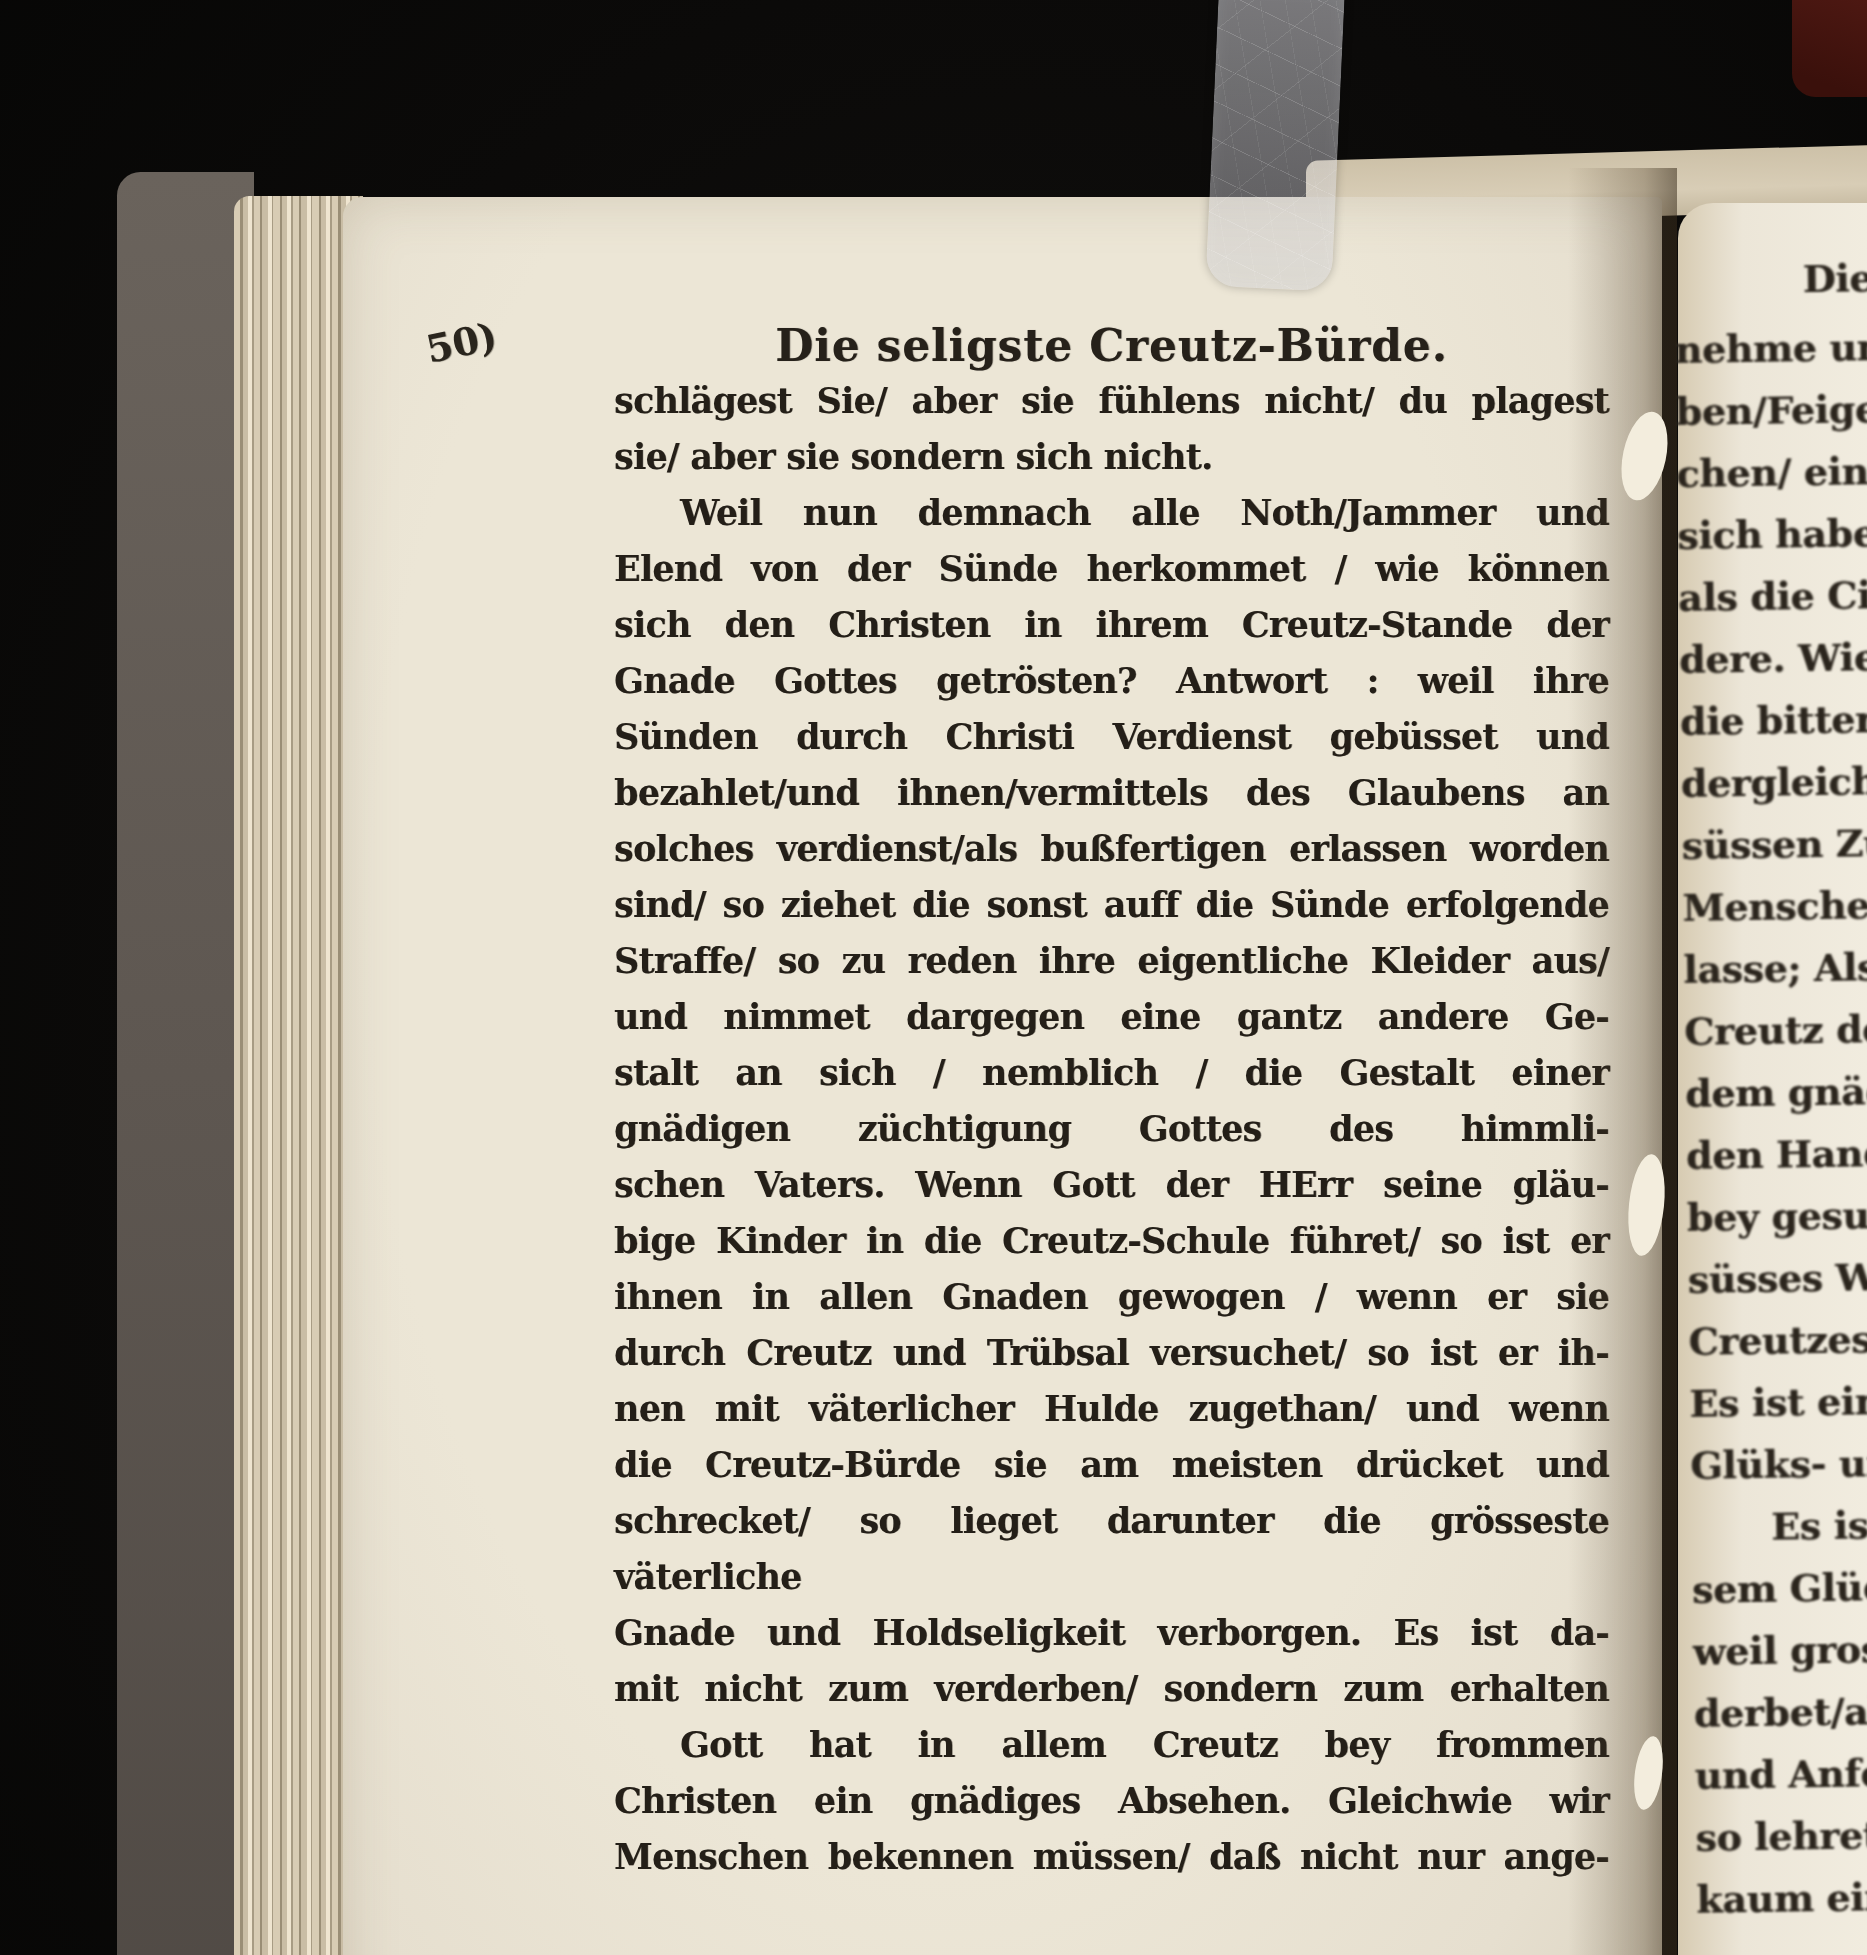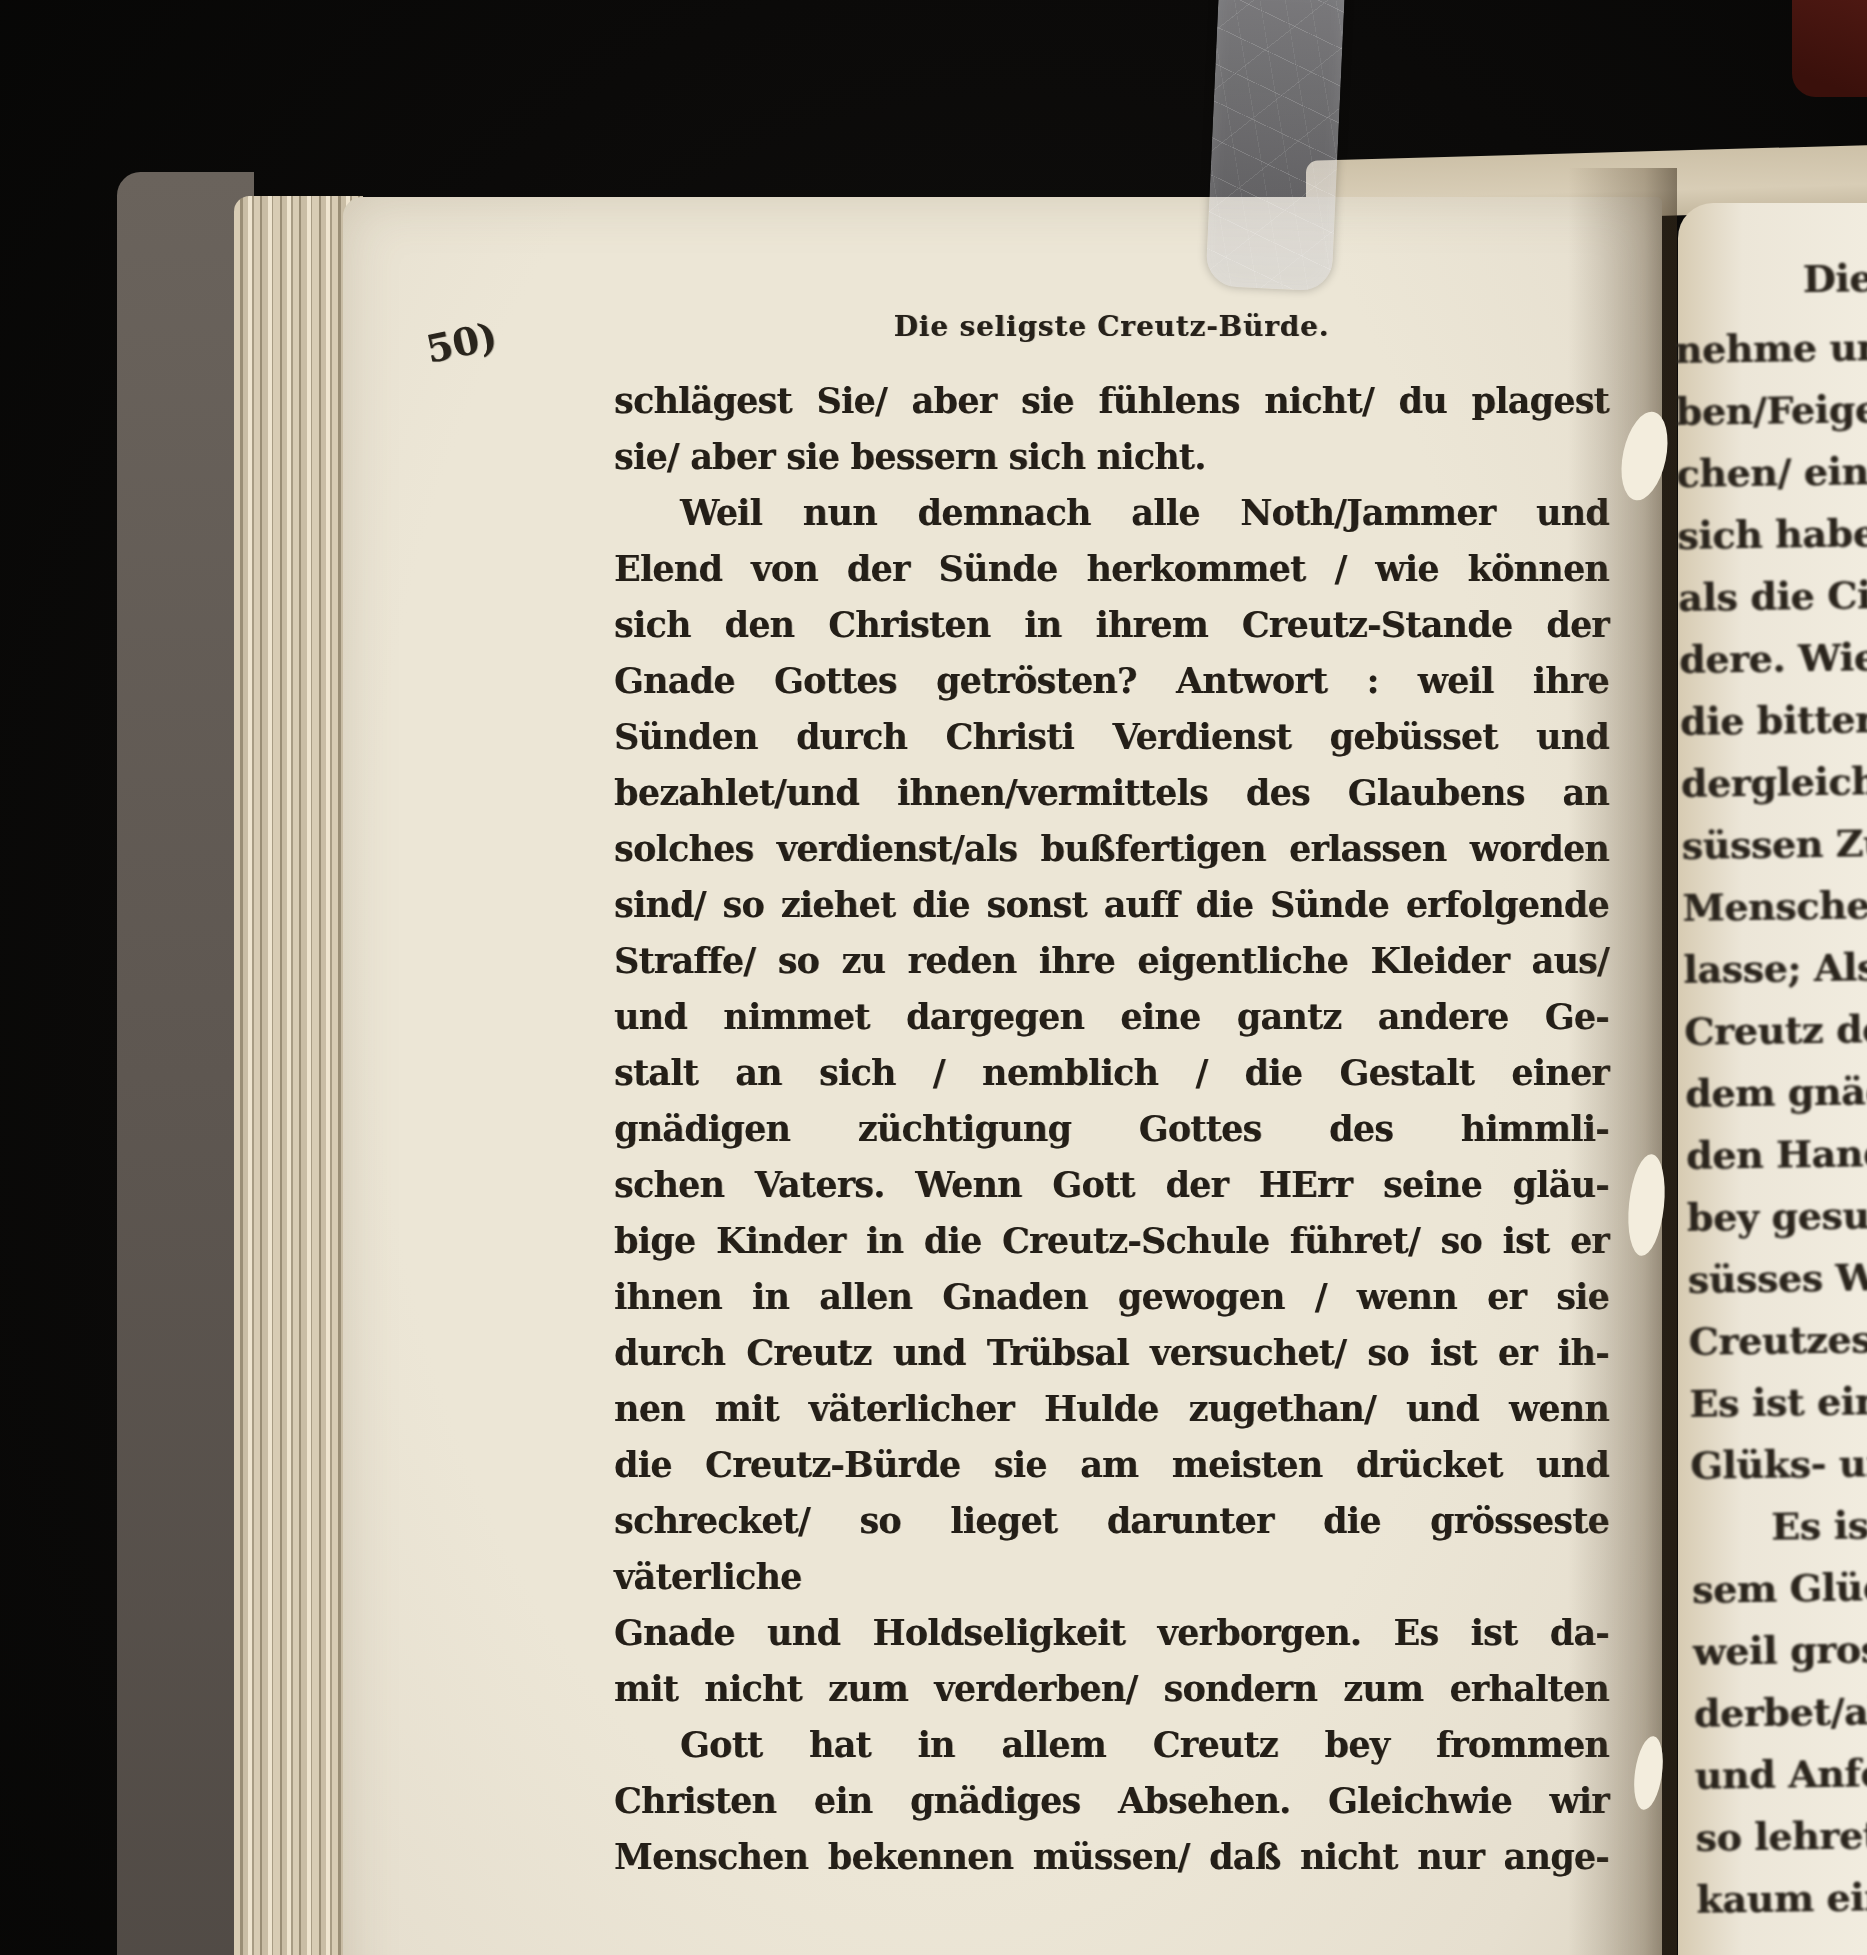--- a/index.html
+++ b/index.html
@@ -68,22 +68,22 @@
     z-index: 4;
   }
   
   .page-number {
     position: absolute; left: 83px; top: 123px;
     font-size: 38px; font-weight: 700; color: #2a251d;
     transform: rotate(-12deg);
     text-shadow: 0.8px 0.4px 0.8px rgba(42,37,29,0.45);
   }
   .running-head {
-    position: absolute; left: 271px; top: 113px; width: 995px;
-    text-align: center; font-size: 28px; font-weight: 700;
+    position: absolute; left: 271px; top: 123px; width: 995px;
+    text-align: center; font-size: 44px; font-weight: 700;
     letter-spacing: 0.8px; color: #26211a;
     text-shadow: 0.8px 0 0.8px rgba(38,33,26,0.4);
   }
   .text-block {
     position: absolute; left: 271px; top: 176px; width: 995px;
     font-size: 35px; line-height: 56px; font-weight: 700;
     letter-spacing: -0.8px; color: #241f18;
     text-shadow: 0.6px 0 0.4px rgba(36,31,24,0.42);
   }
   .line { text-align: justify; text-align-last: justify; }
@@ -126,21 +126,21 @@
   <div class="fore-edge"></div>
   <div class="book-top-edge"></div>
   <div class="cover-corner"></div>
 
   <div class="left-page">
     <div class="page-number">50)</div>
     <div class="running-head">Die seligste Creutz-Bürde.</div>
 
     <div class="text-block">
       <div class="line">schlägest Sie/ aber sie fühlens nicht/ du plagest</div>
-      <div class="line l-end">sie/ aber sie bessern sich nicht.</div>
+      <div class="line l-end">sie/ aber sie sondern sich nicht.</div>
       <div class="line l-indent">Weil nun demnach alle Noth/Jammer und</div>
       <div class="line">Elend von der Sünde herkommet / wie können</div>
       <div class="line">sich den Christen in ihrem Creutz-Stande der</div>
       <div class="line">Gnade Gottes getrösten? Antwort : weil ihre</div>
       <div class="line">Sünden durch Christi Verdienst gebüsset und</div>
       <div class="line">bezahlet/und ihnen/vermittels des Glaubens an</div>
       <div class="line">solches verdienst/als bußfertigen erlassen worden</div>
       <div class="line">sind/ so ziehet die sonst auff die Sünde erfolgende</div>
       <div class="line">Straffe/ so zu reden ihre eigentliche Kleider aus/</div>
       <div class="line">und nimmet dargegen eine gantz andere Ge-</div>

